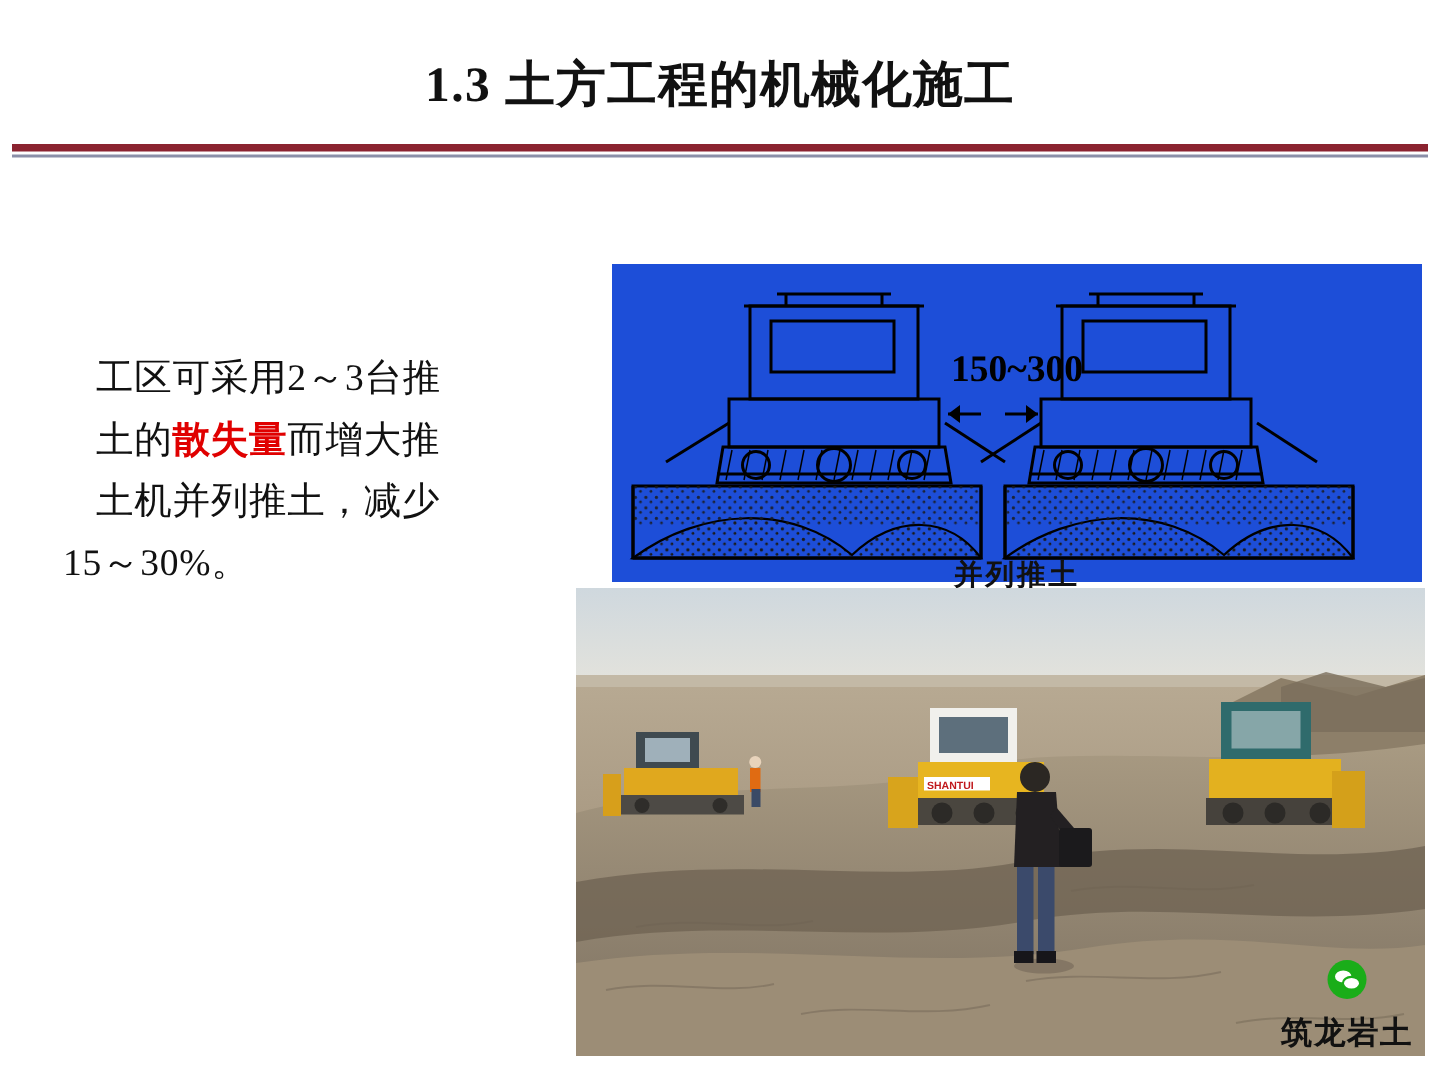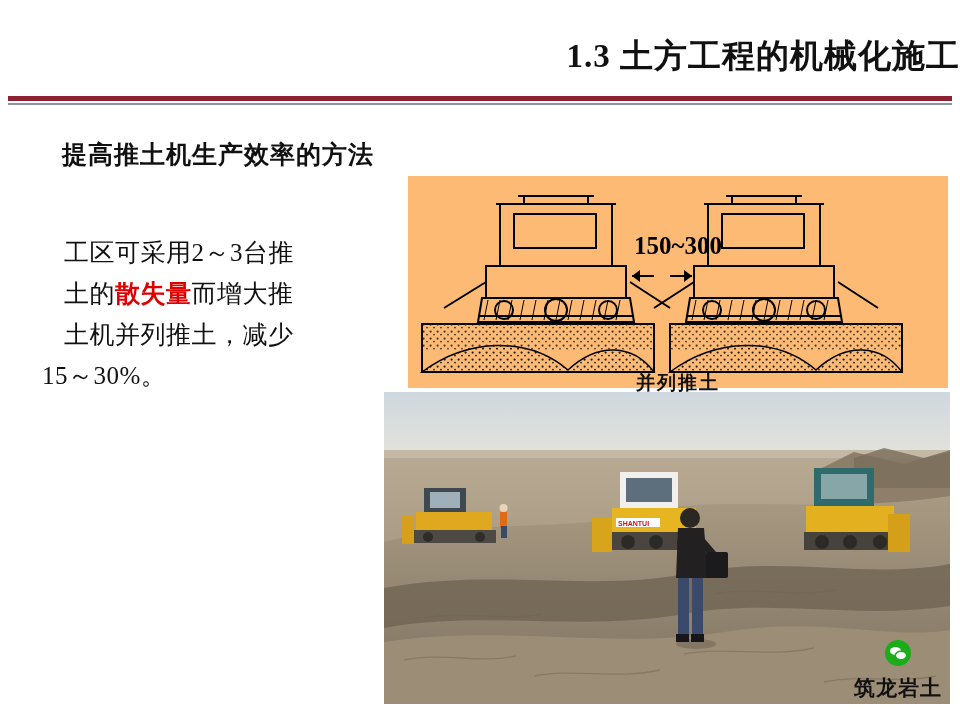--- a/index.html
+++ b/index.html
@@ -20,21 +20,21 @@
     width: 960px;
     height: 720px;
     background: #ffffff;
   }
   
   .title {
     position: absolute;
     left: 0;
     top: 34px;
     width: 960px;
-    text-align: right;
+    text-align: center;
     font-family: "Liberation Serif", serif;
     font-size: 33px;
     font-weight: bold;
     color: #111111;
     letter-spacing: 1px;
   }
   
   .divider {
     position: absolute;
     left: 8px;
@@ -83,21 +83,21 @@
   }
   .bodytext .ln { display: block; white-space: nowrap; }
   .ind { padding-left: 22px; }
   
   .drawing {
     position: absolute;
     left: 408px;
     top: 176px;
     width: 540px;
     height: 212px;
-    background: #fdba74;
+    background: #1d4ed8;
   }
   .drawing svg { display: block; }
   .drawing-caption {
     position: absolute;
     left: 408px;
     top: 370px;
     width: 540px;
     text-align: center;
     font-family: "Liberation Serif", serif;
     font-size: 19px;
@@ -162,21 +162,20 @@
 </head>
 <body>
 
 <div class="slide">
 
   <div class="title">1.3  土方工程的机械化施工</div>
 
   <div class="divider divider-thick"></div>
   <div class="divider divider-thin"></div>
 
-  <div class="subheading">提高推土机生产效率的方法</div>
 
   <div class="bodytext">
     <span class="ln ind">工区可采用2～3台推</span>
     <span class="ln ind"><span>土的</span><span class="hl">散失量</span><span>而增大推</span></span>
     <span class="ln ind">土机并列推土，减少</span>
     <span class="ln">15～30%。</span>
   </div>
 
   <div class="drawing">
     <svg width="540" height="212" viewBox="0 0 540 212" xmlns="http://www.w3.org/2000/svg">

